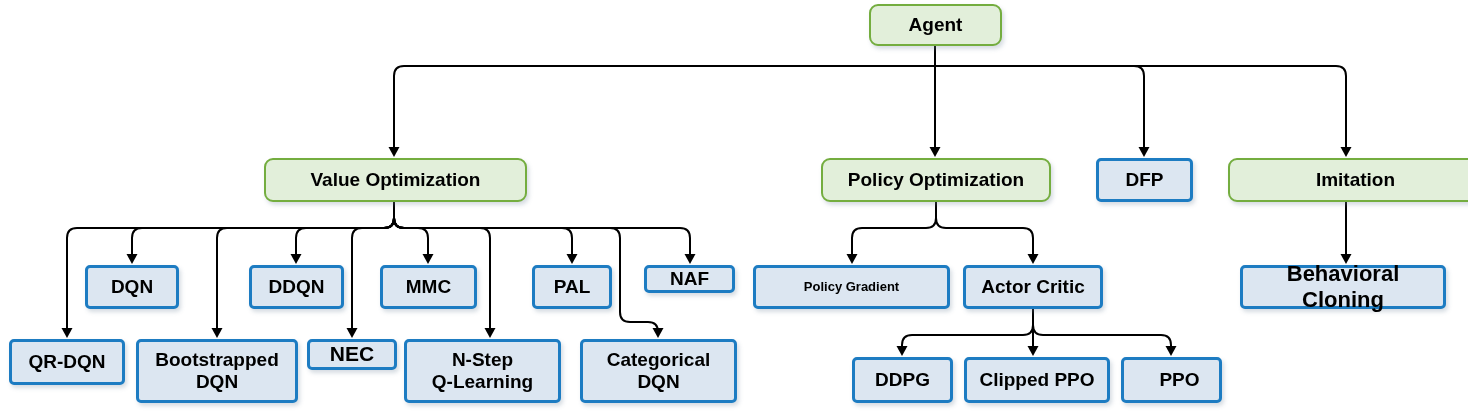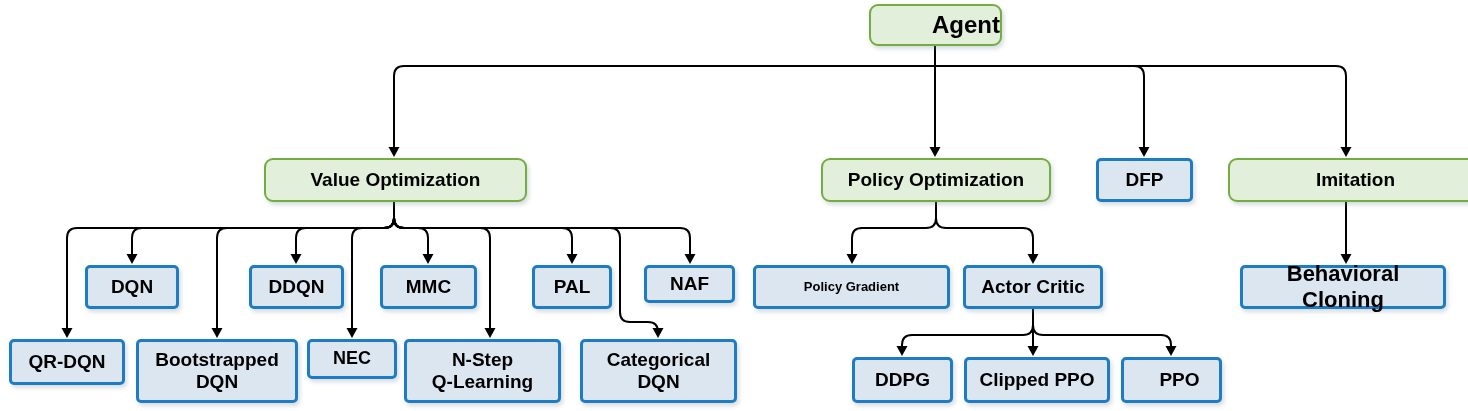--- a/index.html
+++ b/index.html
@@ -89,37 +89,37 @@
       <polygon points="61.5,328 72.5,328 67,338" fill="#000000"></polygon>
       <polygon points="211.5,328 222.5,328 217,338" fill="#000000"></polygon>
       <polygon points="346.5,328 357.5,328 352,338" fill="#000000"></polygon>
       <polygon points="484.5,328 495.5,328 490,338" fill="#000000"></polygon>
       <polygon points="652.5,328 663.5,328 658,338" fill="#000000"></polygon>
       <polygon points="896.5,346 907.5,346 902,356" fill="#000000"></polygon>
       <polygon points="1027.5,346 1038.5,346 1033,356" fill="#000000"></polygon>
       <polygon points="1165.5,346 1176.5,346 1171,356" fill="#000000"></polygon>
     </svg>
   <div id="node-layer">
-      <div class="node-box node-green" style="left: 869px; top: 4px; width: 133px; height: 42px; font-size: 24px; justify-content: flex-end;"><span>Agent</span></div>
+      <div class="node-box node-green" style="left: 869px; top: 4px; width: 133px; height: 42px; font-size: 19px;"><span>Agent</span></div>
       <div class="node-box node-green" style="left: 264px; top: 158px; width: 263px; height: 44px; font-size: 19px;"><span>Value Optimization</span></div>
       <div class="node-box node-green" style="left: 821px; top: 158px; width: 230px; height: 44px; font-size: 19px;"><span>Policy Optimization</span></div>
       <div class="node-box node-blue" style="left: 1096px; top: 158px; width: 97px; height: 44px; font-size: 19px;"><span>DFP</span></div>
       <div class="node-box node-green" style="left: 1228px; top: 158px; width: 255px; height: 44px; font-size: 19px;"><span>Imitation</span></div>
       <div class="node-box node-blue" style="left: 85px; top: 265px; width: 94px; height: 44px; font-size: 19px;"><span>DQN</span></div>
       <div class="node-box node-blue" style="left: 249px; top: 265px; width: 95px; height: 44px; font-size: 19px;"><span>DDQN</span></div>
       <div class="node-box node-blue" style="left: 380px; top: 265px; width: 97px; height: 44px; font-size: 19px;"><span>MMC</span></div>
       <div class="node-box node-blue" style="left: 532px; top: 265px; width: 80px; height: 44px; font-size: 19px;"><span>PAL</span></div>
-      <div class="node-box node-blue" style="left: 644px; top: 265px; width: 91px; height: 38px; font-size: 19px;"><span>NAF</span></div>
+      <div class="node-box node-blue" style="left: 644px; top: 265px; width: 91px; height: 28px; font-size: 19px;"><span>NAF</span></div>
       <div class="node-box node-blue" style="left: 753px; top: 265px; width: 197px; height: 44px; font-size: 13px;"><span>Policy Gradient</span></div>
       <div class="node-box node-blue" style="left: 963px; top: 265px; width: 140px; height: 44px; font-size: 19px;"><span>Actor Critic</span></div>
       <div class="node-box node-blue" style="left: 1240px; top: 265px; width: 206px; height: 44px; font-size: 22px;"><span>Behavioral Cloning</span></div>
       <div class="node-box node-blue" style="left: 9px; top: 339px; width: 116px; height: 46px; font-size: 19px;"><span>QR-DQN</span></div>
       <div class="node-box node-blue" style="left: 136px; top: 339px; width: 162px; height: 64px; font-size: 19px;"><span>Bootstrapped
 DQN</span></div>
-      <div class="node-box node-blue" style="left: 307px; top: 339px; width: 90px; height: 40px; font-size: 18px;"><span>NEC</span></div>
+      <div class="node-box node-blue" style="left: 307px; top: 339px; width: 90px; height: 31px; font-size: 21px;"><span>NEC</span></div>
       <div class="node-box node-blue" style="left: 404px; top: 339px; width: 157px; height: 64px; font-size: 19px;"><span>N-Step
 Q-Learning</span></div>
       <div class="node-box node-blue" style="left: 580px; top: 339px; width: 157px; height: 64px; font-size: 19px;"><span>Categorical
 DQN</span></div>
       <div class="node-box node-blue" style="left: 852px; top: 357px; width: 101px; height: 46px; font-size: 19px;"><span>DDPG</span></div>
       <div class="node-box node-blue" style="left: 964px; top: 357px; width: 146px; height: 46px; font-size: 19px;"><span>Clipped PPO</span></div>
       <div class="node-box node-blue" style="left: 1121px; top: 357px; width: 101px; height: 46px; font-size: 19px; padding-left: 16px;"><span>PPO</span></div>
     </div>
 </div>
 

